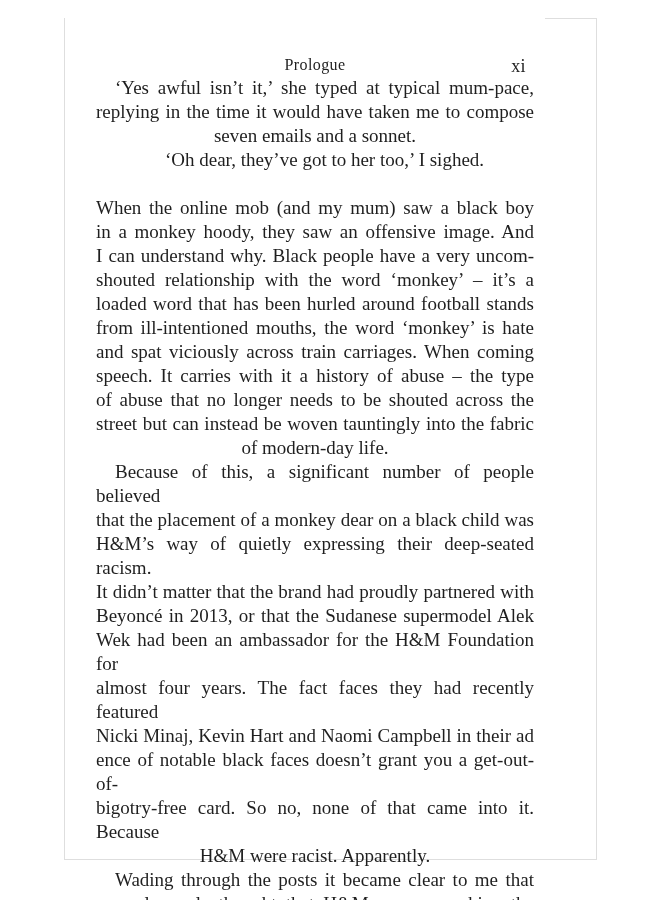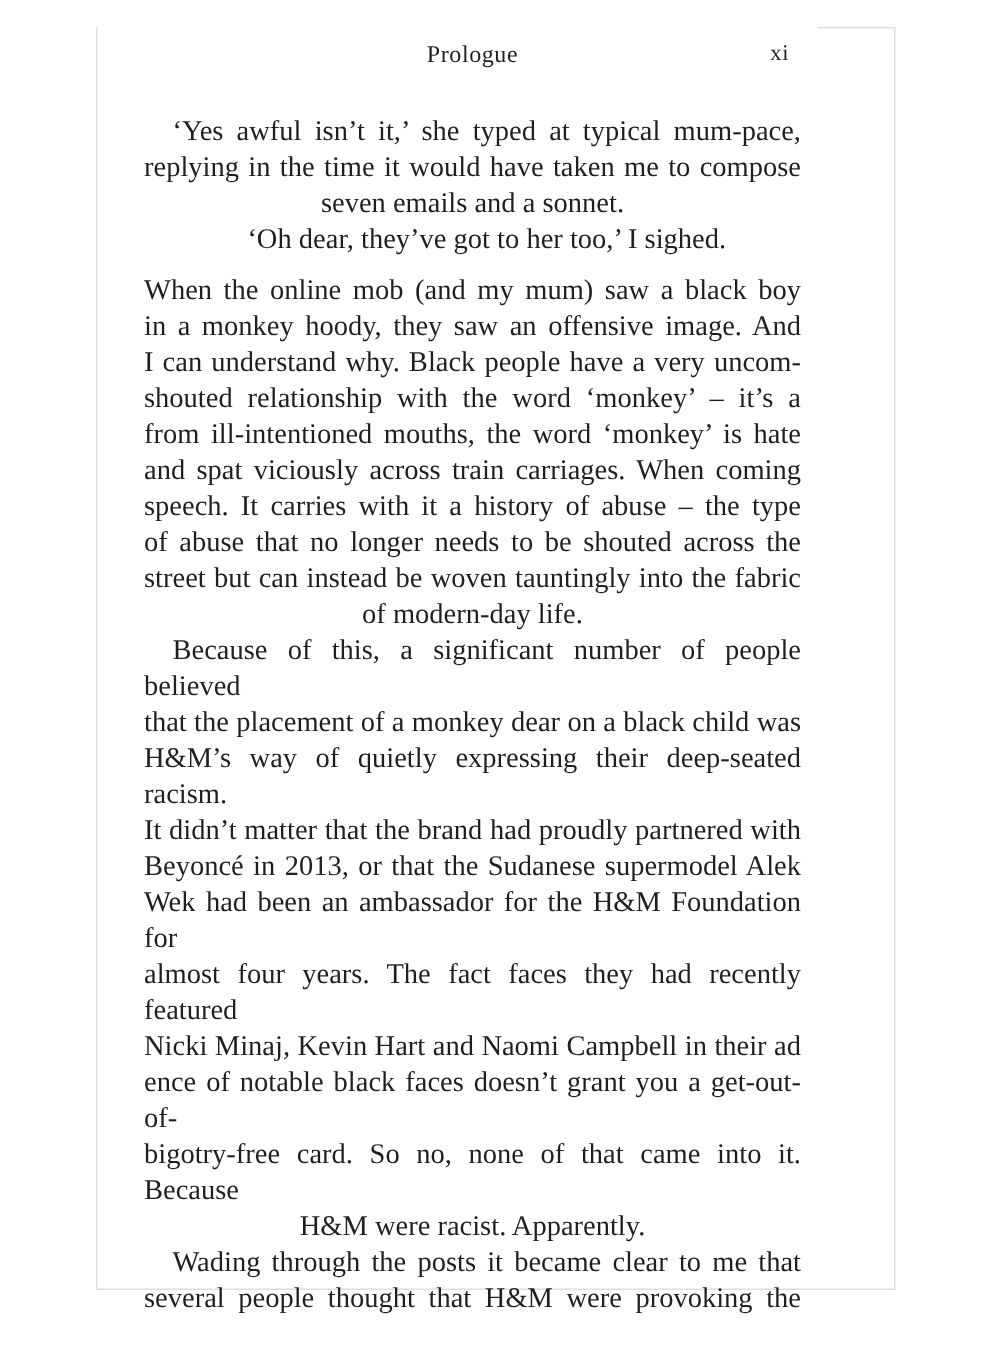--- a/index.html
+++ b/index.html
@@ -20,48 +20,48 @@
     background: #fff;
   }
   
   .edge { position: absolute; background: var(--page-edge); }
   .edge-left   { left: 64px;  top: 18px;  width: 1px;  height: 842px; }
   .edge-right  { left: 596px; top: 18px;  width: 1px;  height: 842px; }
   .edge-bottom { left: 64px;  top: 859px; width: 533px; height: 1px; }
   .edge-top    { left: 545px; top: 18px;  width: 52px;  height: 1px; }
   .running-head {
     position: absolute;
-    top: 28px;
+    top: 56px;
     left: 96px;
     width: 438px;
     height: 22px;
     font-size: 16px;
     letter-spacing: 0.4px;
   }
   .running-head .title {
     display: block;
     text-align: center;
     width: 100%;
   }
   .running-head .folio {
     position: absolute;
     right: 8px;
     top: 0;
-    font-size: 15px;
+    font-size: 18px;
   }
 
   .page-body {
     position: absolute;
     top: 76px;
     left: 96px;
     width: 438px;
     font-size: 19px;
     line-height: 24px;
   }
-  .paragraph.space-before { margin-top: 10px; }
+  .paragraph.space-before { margin-top: 24px; }
   .line {
     text-align: center;
     white-space: normal;
   }
   .line.justified {
     text-align: justify;
     text-align-last: justify;
   }
   .line.indent { text-indent: 19px; }
 </style>
@@ -86,20 +86,21 @@
         <div class="line">seven emails and a sonnet.</div>
       </div>
       <div class="paragraph">
         <div class="line indent">‘Oh dear, they’ve got to her too,’ I sighed.</div>
       </div>
       <div class="paragraph space-before">
         <div class="line justified">When the online mob (and my mum) saw a black boy</div>
         <div class="line justified">in a monkey hoody, they saw an offensive image. And</div>
         <div class="line justified">I can understand why. Black people have a very uncom-</div>
         <div class="line justified">shouted relationship with the word ‘monkey’ – it’s a</div>
+        <div class="line justified">loaded word that has been hurled around football stands</div>
         <div class="line justified">from ill-intentioned mouths, the word ‘monkey’ is hate</div>
         <div class="line justified">and spat viciously across train carriages. When coming</div>
         <div class="line justified">speech. It carries with it a history of abuse – the type</div>
         <div class="line justified">of abuse that no longer needs to be shouted across the</div>
         <div class="line justified">street but can instead be woven tauntingly into the fabric</div>
         <div class="line">of modern-day life.</div>
       </div>
       <div class="paragraph">
         <div class="line justified indent">Because of this, a significant number of people believed</div>
         <div class="line justified">that the placement of a monkey dear on a black child was</div>

